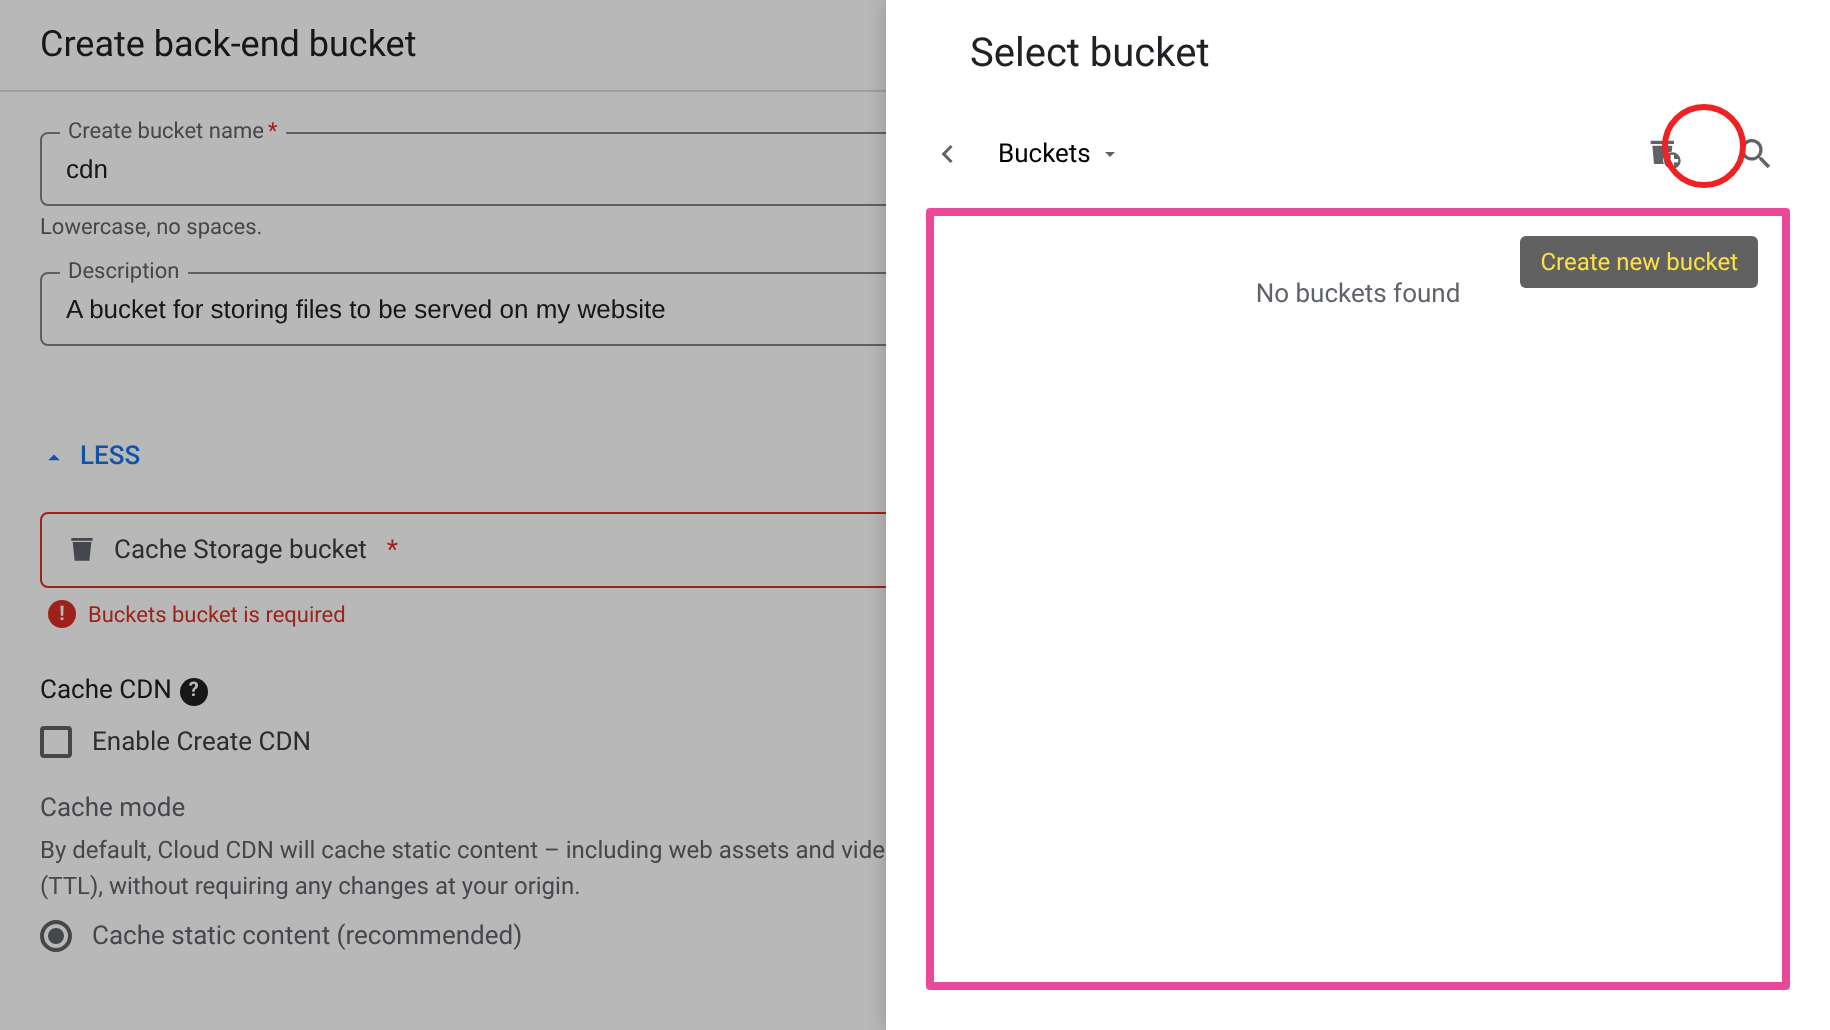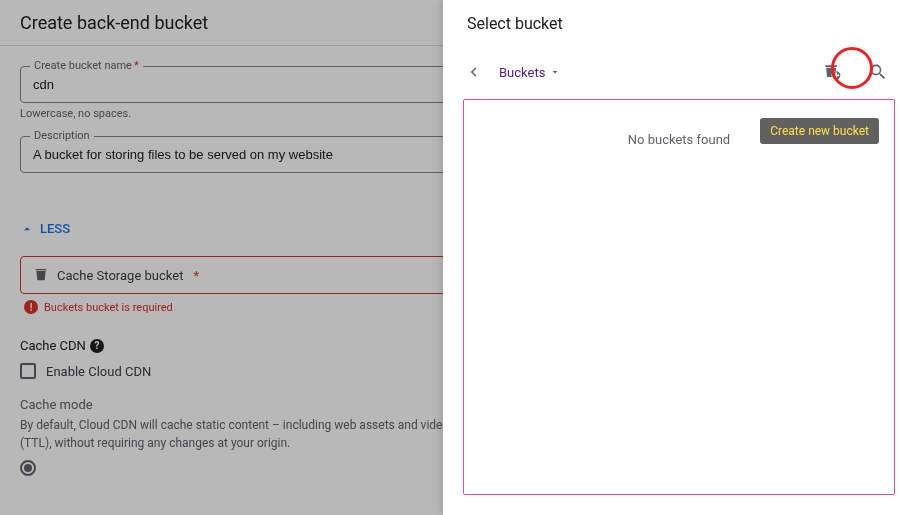--- a/index.html
+++ b/index.html
@@ -173,39 +173,39 @@
       position: absolute;
       right: 0; top: 0;
       width: 472px;
       height: 515px;
       background: #fff;
       box-shadow: -2px 0 8px rgba(0,0,0,0.15);
       display: flex;
       flex-direction: column;
     }
     .right-header {
-      padding: 14px 24px;
-      font-size: 16px;
+      padding: 14px 42px;
+      font-size: 20px;
       color: #202124;
     }
     .browser-bar {
       display: flex;
       align-items: center;
       padding: 8px 20px 10px 20px;
       gap: 12px;
     }
     .back-arrow {
       width: 20px; display: flex; justify-content: center;
       color: #5f6368; cursor: pointer;
     }
     .crumb {
       display: flex;
       align-items: center;
       gap: 4px;
-      color: #4c1d95;
+      color: #000000;
       font-size: 13px;
       cursor: pointer;
       margin-left: 4px;
     }
     .spacer { flex: 1; }
     .icon-btn {
       width: 34px; height: 34px;
       display: inline-flex;
       align-items: center;
       justify-content: center;
@@ -225,21 +225,21 @@
       background: #616161;
       color: #fde047;
       font-size: 12px;
       padding: 6px 10px;
       border-radius: 3px;
       white-space: nowrap;
     }
     .browser-body {
       margin: 0 20px 20px 20px;
       flex: 1;
-      border: 1px solid #ec4899;
+      border: 4px solid #ec4899;
       border-radius: 2px;
       display: flex;
       align-items: flex-start;
       justify-content: center;
       padding-top: 32px;
       color: #5f6368;
       font-size: 13px;
     }
     svg { display: block; }
   </style>
@@ -282,29 +282,30 @@
       <span class="error-icon">!</span>
       <span>Buckets bucket is required</span>
     </div>
 
     <div class="section-heading">
       <span>Cache CDN</span>
       <span class="help-circle">?</span>
     </div>
     <div class="checkbox-row">
       <span class="checkbox"></span>
-      <span>Enable Cloud CDN</span>
+      <span>Enable Create CDN</span>
     </div>
 
     <div class="subheading">Cache mode</div>
     <div class="descr-text">By default, Cloud CDN will cache static content – including web assets and video, that are not explicitly marked as private for the configured default time to live (TTL), without requiring any changes at your origin.</div>
     <div class="radio-row">
       <span class="radio">
           <span class="radio-inner"></span>
         </span>
+      <span>Cache static content (recommended)</span>
     </div>
 
   </div>
 </div>
 
 <div class="overlay"></div>
 
 <div class="right-panel">
   <div class="right-header">Select bucket</div>
 

